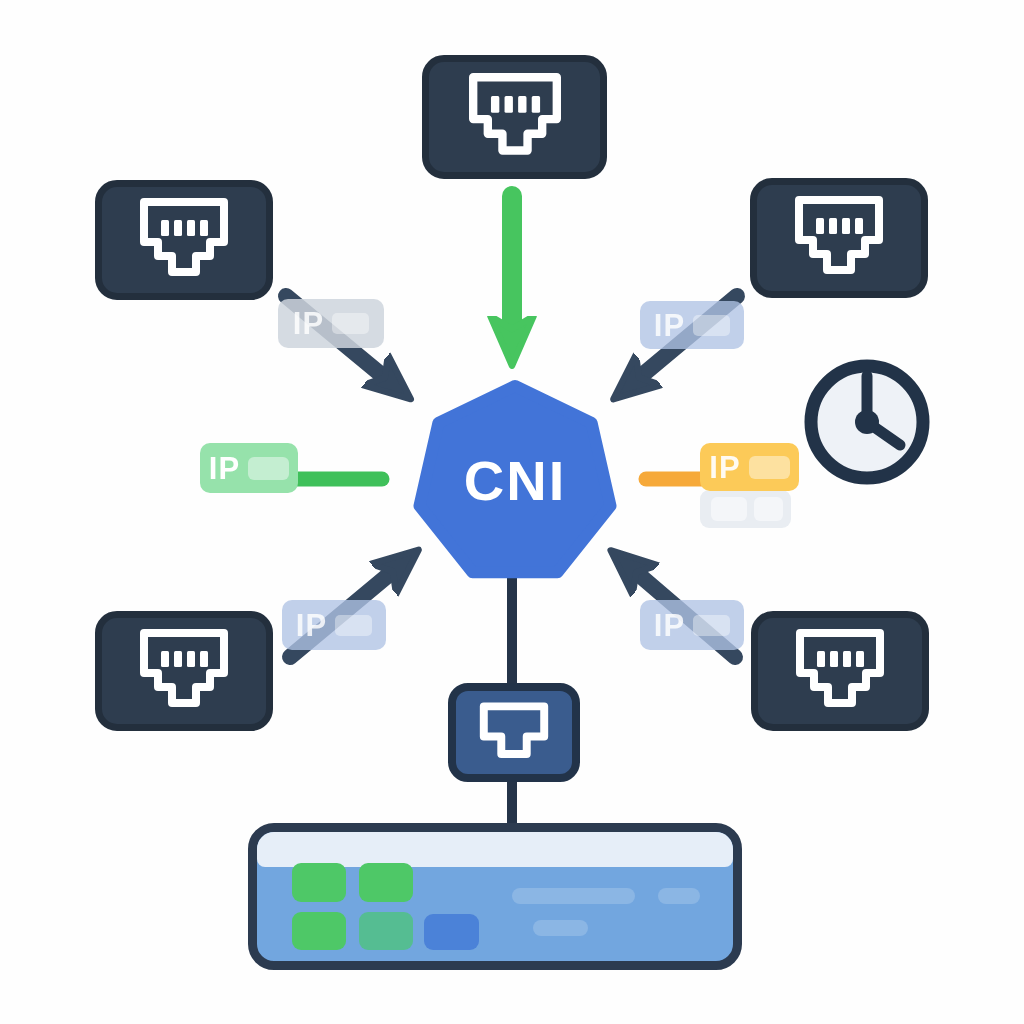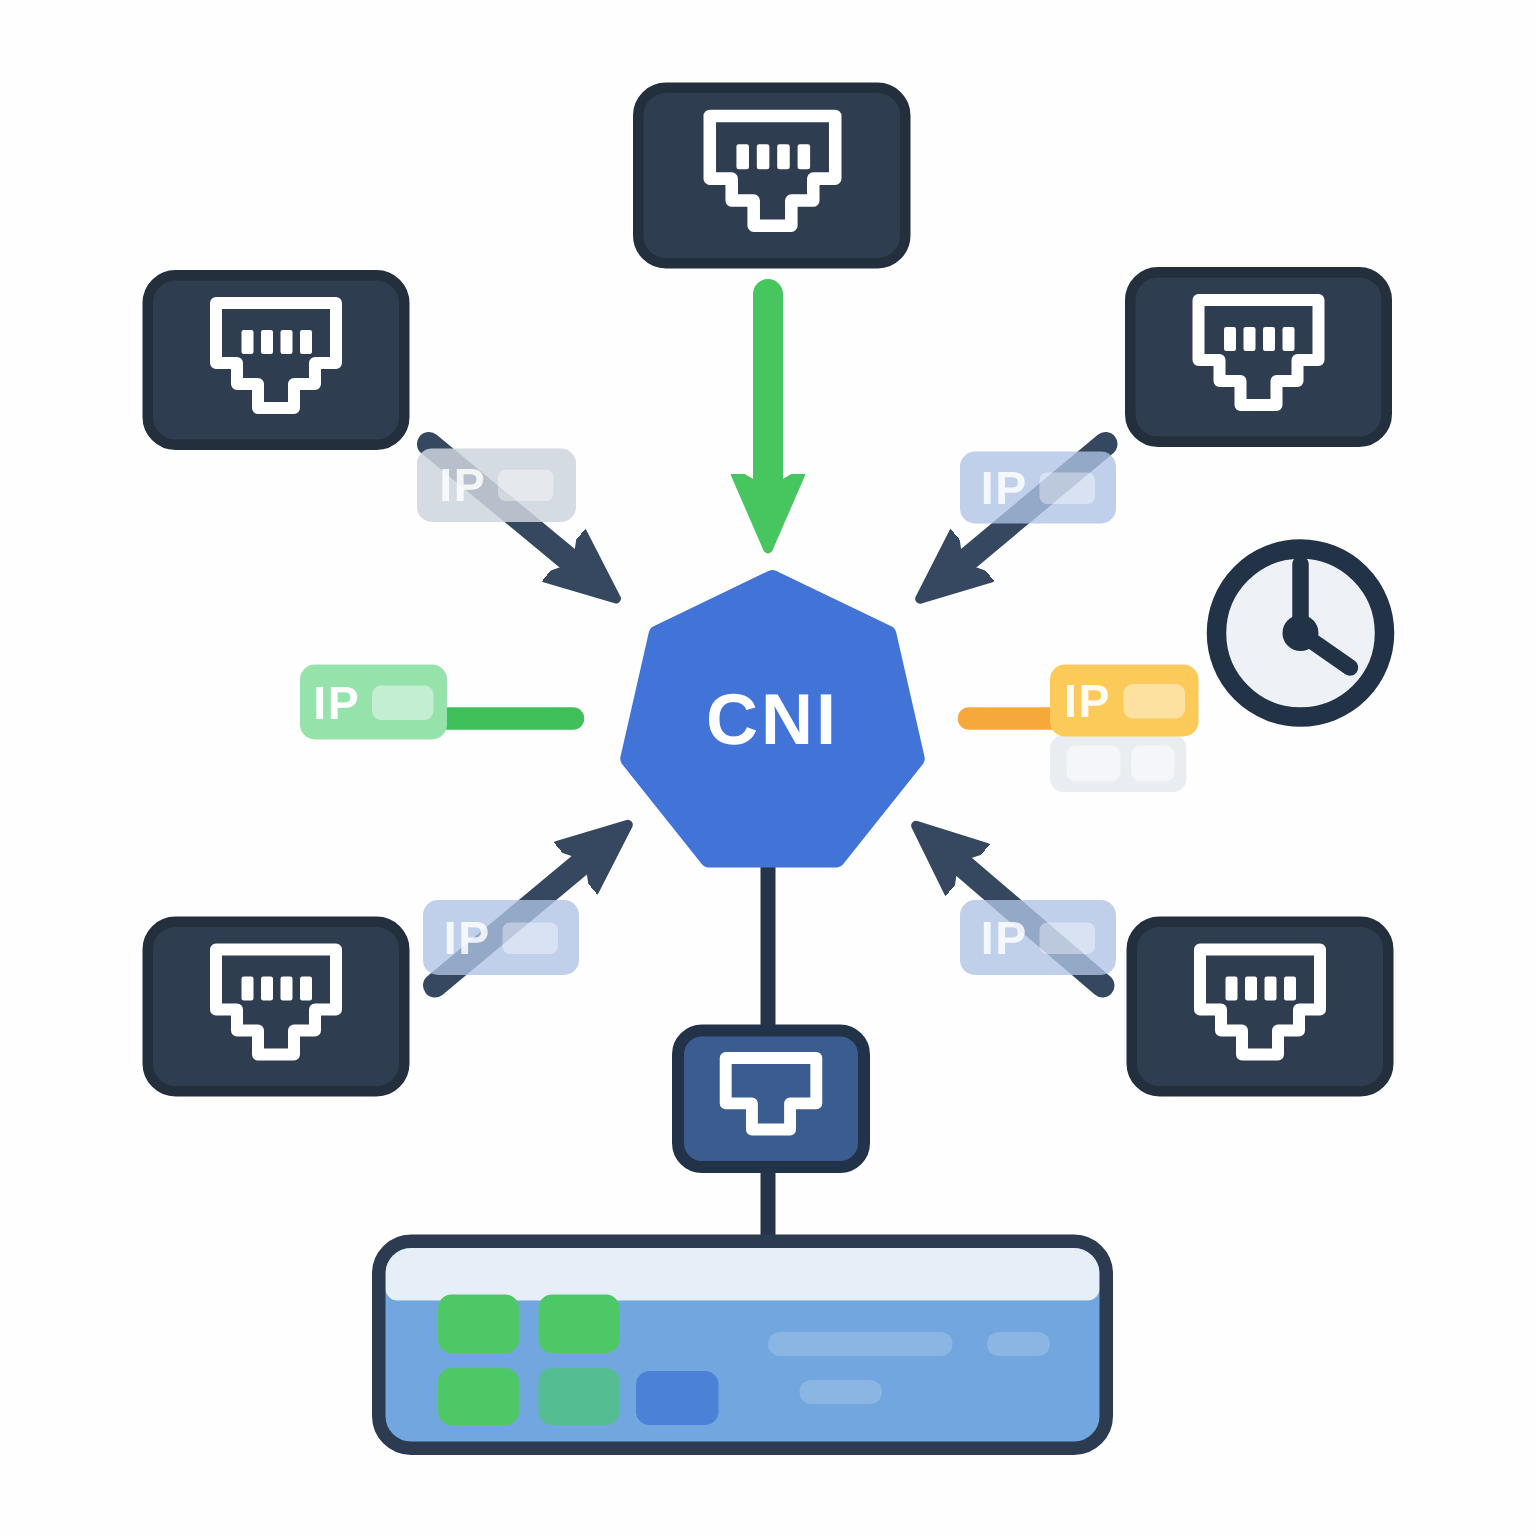--- a/index.html
+++ b/index.html
@@ -36,21 +36,21 @@
   .ghost-card{
     background:#e9edf2;border-radius:9px;display:flex;align-items:center;gap:7px;
     padding-left:11px;box-sizing:border-box;
   }
   .ghost-card .ghost-chip{height:24px;border-radius:6px;background:#f4f6f9;}
   
   .cni-label-wrap{
     display:flex;align-items:center;justify-content:center;pointer-events:none;
   }
   .cni-label{
-    color:#ffffff;font-weight:800;font-size:48px;letter-spacing:2px;
+    color:#ffffff;font-weight:800;font-size:56px;letter-spacing:2px;
     transform:translateY(-4px);
   }
   
   .port-box{
     background:#3a5c8e;border:8px solid #223349;border-radius:20px;
     display:flex;align-items:center;justify-content:center;box-sizing:border-box;
   }
   
   .host-box{
     background:#72a6df;border:9px solid #2c3b50;border-radius:26px;

